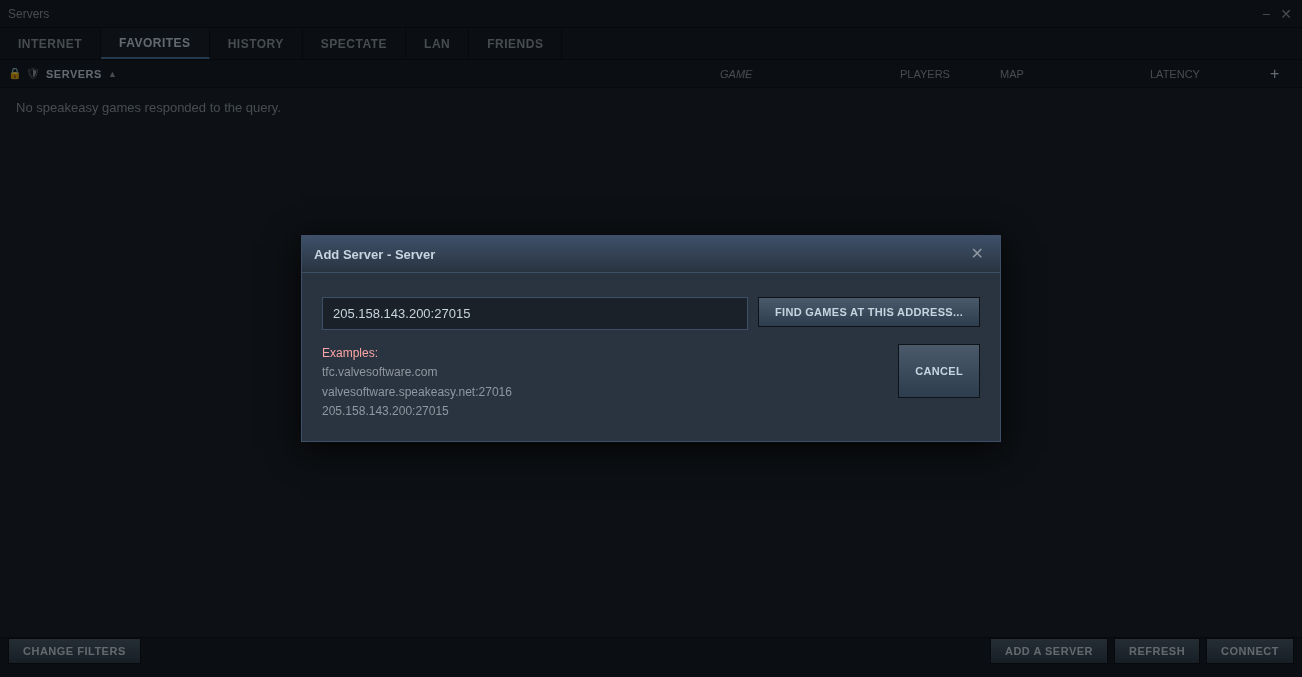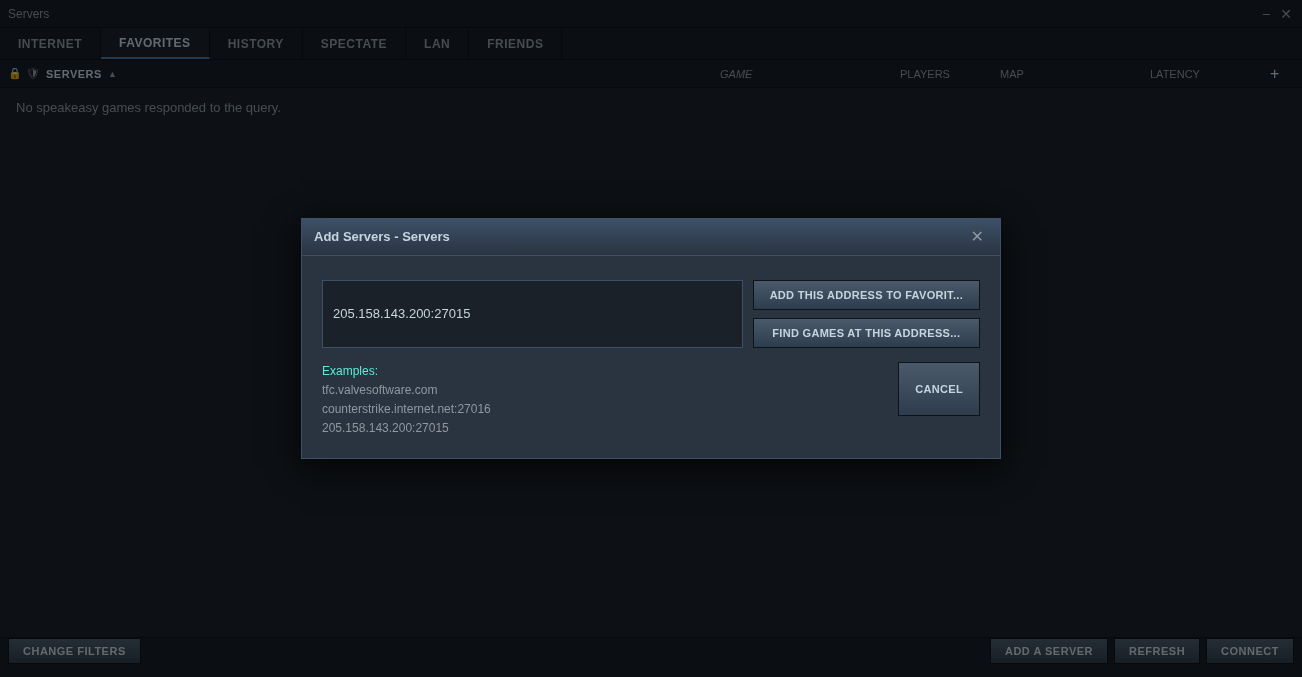--- a/index.html
+++ b/index.html
@@ -283,21 +283,21 @@
     }
 
     .examples-text {
       flex: 1;
       font-size: 12px;
       color: #8f98a0;
       line-height: 1.6;
     }
 
     .examples-text .examples-label {
-      color: #5eead4;
+      color: #fca5a5;
     }
 
     .examples-text .examples-values {
       color: #8f98a0;
     }
 
     .btn-cancel {
       background: linear-gradient(to bottom, #4a5a6a, #2e3d4d);
       border: 1px solid #0e1318;
       color: #c6d4df;
@@ -357,39 +357,38 @@
     <button class="btn-bottom">ADD A SERVER</button>
     <button class="btn-bottom">REFRESH</button>
     <button class="btn-bottom">CONNECT</button>
   </div>
 </div>
 
 <div class="modal-backdrop">
   <div class="modal">
 
     <div class="modal-header">
-      <span class="modal-title">Add Servers - Servers</span>
+      <span class="modal-title">Add Server - Server</span>
       <button class="modal-close">✕</button>
     </div>
 
     <div class="modal-body">
 
       <div class="modal-input-row">
         <input class="ip-input" type="text" value="205.158.143.200:27015" style="">
         <div class="modal-actions-col">
-          <button class="btn-modal">ADD THIS ADDRESS TO FAVORIT...</button>
           <button class="btn-modal">FIND GAMES AT THIS ADDRESS...</button>
         </div>
       </div>
 
       <div class="modal-examples-and-actions">
         <div class="examples-text">
           <span class="examples-label">Examples:</span><br>
           <span class="examples-values">tfc.valvesoftware.com</span><br>
-          <span class="examples-values">counterstrike.internet.net:27016</span><br>
+          <span class="examples-values">valvesoftware.speakeasy.net:27016</span><br>
           <span class="examples-values">205.158.143.200:27015</span>
         </div>
         <div style="display:flex; align-items:flex-end;">
           <button class="btn-cancel">CANCEL</button>
         </div>
       </div>
     </div>
   </div>
 </div>
 

